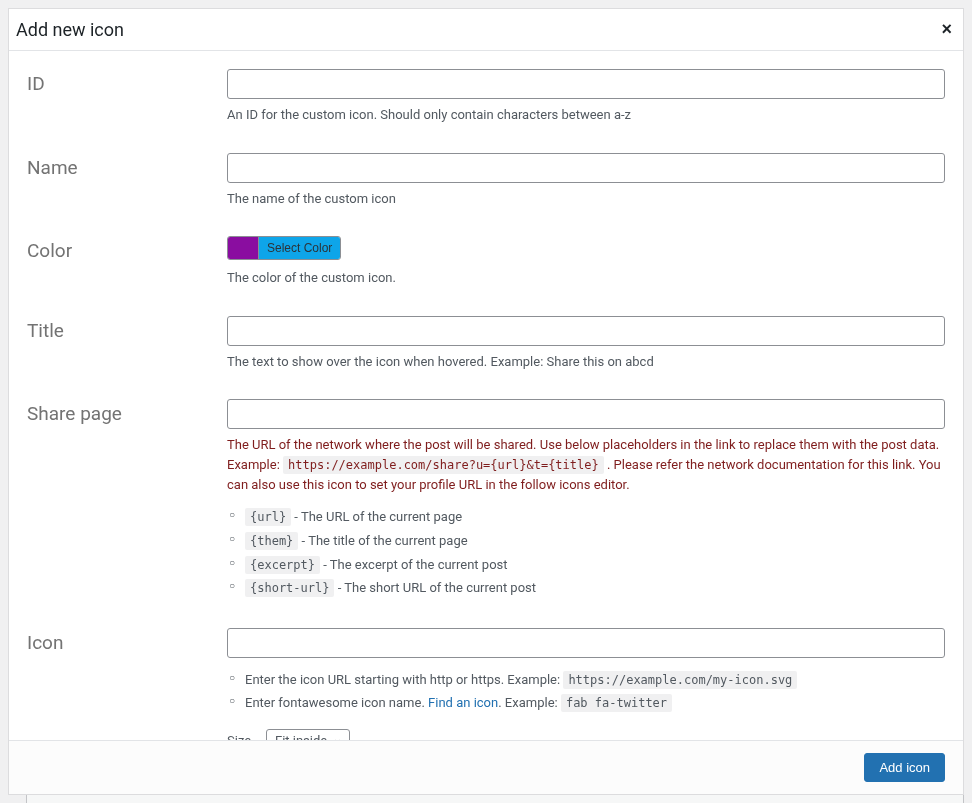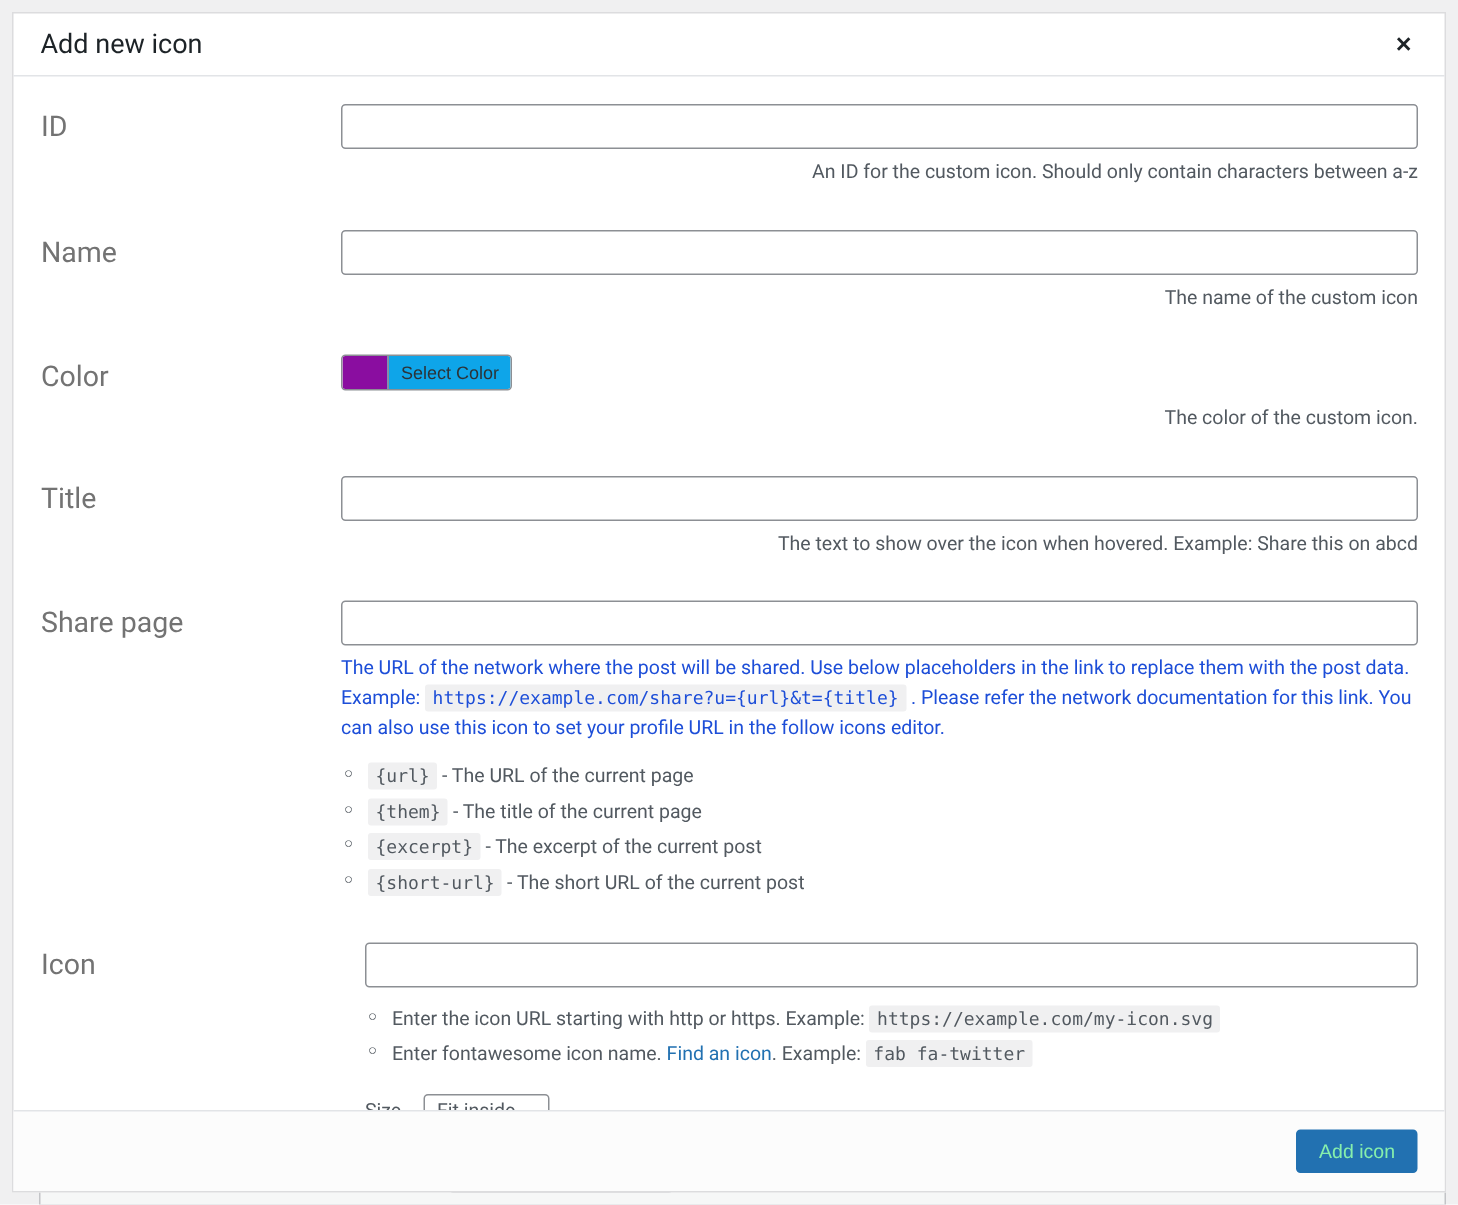--- a/index.html
+++ b/index.html
@@ -18,21 +18,21 @@
       top: 8px;
       left: 8px;
       right: 8px;
       bottom: 8px;
       background: #fff;
       border: 1px solid #dcdcde;
       display: flex;
       flex-direction: column;
     }
     .modal-header {
-      padding: 10px 18px;
+      padding: 10px 7px;
       border-bottom: 1px solid #e2e4e7;
       display: flex;
       justify-content: space-between;
       align-items: center;
     }
     .modal-title {
       font-size: 18px;
       font-weight: 400;
       color: #1d2327;
     }
@@ -78,24 +78,23 @@
       border-radius: 3px;
       font-size: 13px;
       height: 30px;
       background: #fff;
     }
     .form-desc {
       margin-top: 6px;
       color: #525960;
       font-size: 13px;
       line-height: 1.5;
-      text-align: right;
     }
     .form-desc-para {
-      color: #1d4ed8;
+      color: #7f1d1d;
       font-size: 13px;
       line-height: 1.55;
     }
     .color-picker {
       display: inline-flex;
       align-items: stretch;
       border: 1px solid #8c8f94;
       border-radius: 3px;
       overflow: hidden;
     }
@@ -133,21 +132,21 @@
     .bullet-list li::before {
       content: "○";
       position: absolute;
       left: 2px;
       font-size: 10px;
       top: 1px;
     }
     a.link { color: #2271b1; }
     .primary-btn {
       background: #2271b1;
-      color: #86efac;
+      color: #ffffff;
       border: 1px solid #2271b1;
       border-radius: 3px;
       padding: 6px 14px;
       font-size: 13px;
       cursor: pointer;
     }
     .size-wrap { margin-top: 14px; display: flex; align-items: center; gap: 8px; color: #525960; }
     .select {
       border: 1px solid #8c8f94;
       border-radius: 3px;
@@ -273,21 +272,21 @@
         </p>
         <ul class="bullet-list">
           <li><code>{url}</code><span> - The URL of the current page</span></li>
           <li><code>{them}</code><span> - The title of the current page</span></li>
           <li><code>{excerpt}</code><span> - The excerpt of the current post</span></li>
           <li><code>{short-url}</code><span> - The short URL of the current post</span></li>
         </ul>
       </div>
     </div>
 
-    <div class="form-row" style="margin-bottom:8px;gap:16px;">
+    <div class="form-row" style="margin-bottom:8px;">
       <div class="form-label">Icon</div>
       <div class="form-field">
         <input class="form-input" type="text" style="">
         <ul class="bullet-list">
           <li>
             <span>Enter the icon URL starting with http or https. Example: </span>
             <code>https://example.com/my-icon.svg</code>
           </li>
           <li>
             <span>Enter fontawesome icon name. </span><a class="link">Find an icon</a><span>. Example: </span><code>fab fa-twitter</code>

